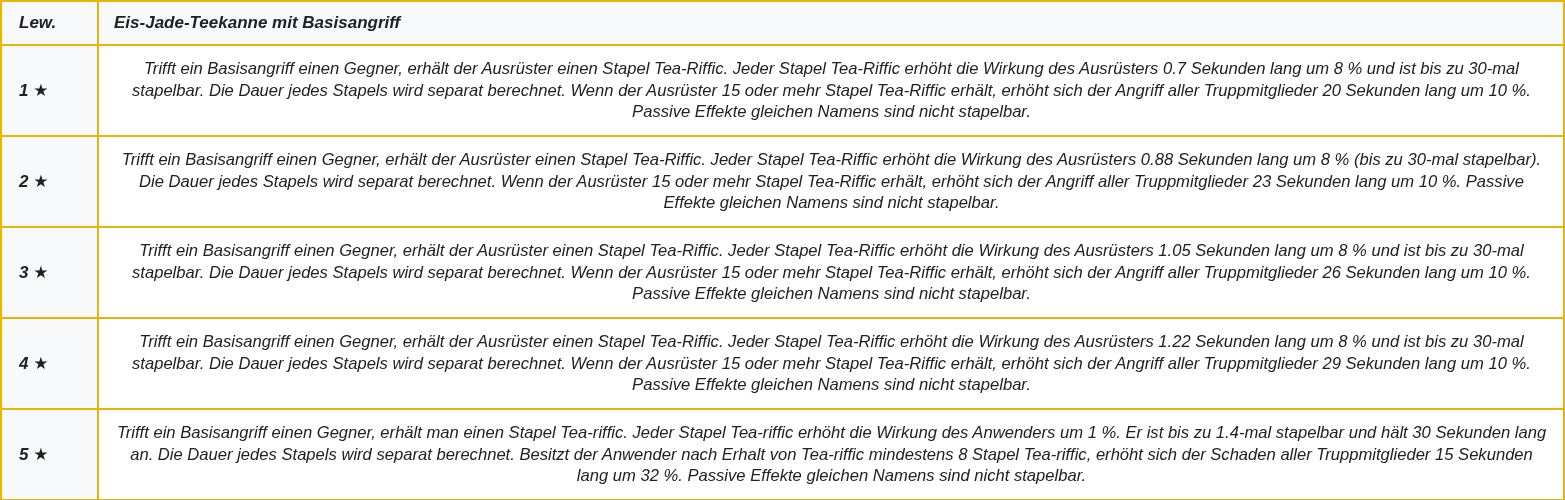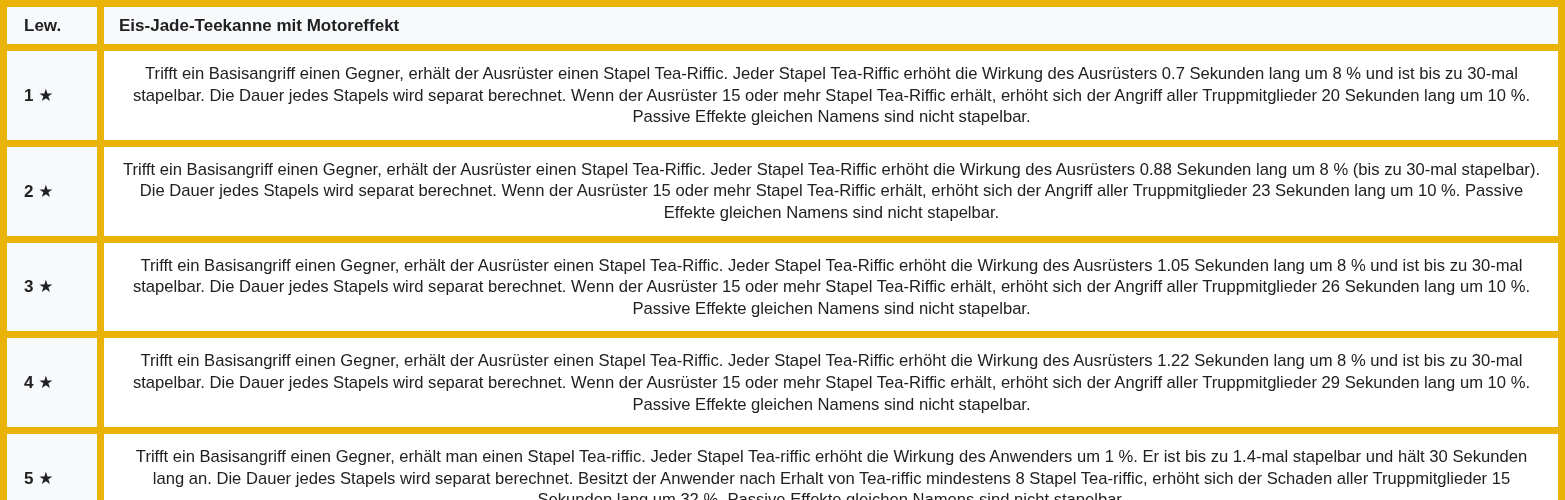--- a/index.html
+++ b/index.html
@@ -12,23 +12,24 @@
     color: #202122;
     width: 1565px;
   }
   table.effect-table {
     width: 1565px;
     border-collapse: collapse;
     table-layout: fixed;
   }
   table.effect-table th,
   table.effect-table td {
-    border: 7px solid #eab308;
+    border: 2px solid #eab308;
     vertical-align: middle;
     box-sizing: border-box;
+    font-style: italic;
   }
   
   tr.header-row th {
     background: #f8f9fa;
     font-weight: bold;
     font-size: 17px;
     text-align: left;
     height: 44px;
     padding: 0;
   }
@@ -64,21 +65,21 @@
 <body>
 
 <table class="effect-table">
   <colgroup>
     <col class="level-col" style="width:97px">
     <col>
   </colgroup>
   <thead>
     <tr class="header-row">
       <th class="level-col level-header">Lew.</th>
-      <th class="title-header">Eis-Jade-Teekanne mit Motoreffekt</th>
+      <th class="title-header">Eis-Jade-Teekanne mit Basisangriff</th>
     </tr>
   </thead>
   <tbody>
     <tr class="body-row">
       <th class="level-cell">1 ★</th>
       <td class="desc-cell">Trifft ein Basisangriff einen Gegner, erhält der Ausrüster einen Stapel Tea-Riffic. Jeder Stapel Tea-Riffic erhöht die Wirkung des Ausrüsters 0.7 Sekunden lang um 8 % und ist bis zu 30-mal stapelbar. Die Dauer jedes Stapels wird separat berechnet. Wenn der Ausrüster 15 oder mehr Stapel Tea-Riffic erhält, erhöht sich der Angriff aller Truppmitglieder 20 Sekunden lang um 10 %. Passive Effekte gleichen Namens sind nicht stapelbar.</td>
     </tr>
     <tr class="body-row">
       <th class="level-cell">2 ★</th>
       <td class="desc-cell">Trifft ein Basisangriff einen Gegner, erhält der Ausrüster einen Stapel Tea-Riffic. Jeder Stapel Tea-Riffic erhöht die Wirkung des Ausrüsters 0.88 Sekunden lang um 8 % (bis zu 30-mal stapelbar). Die Dauer jedes Stapels wird separat berechnet. Wenn der Ausrüster 15 oder mehr Stapel Tea-Riffic erhält, erhöht sich der Angriff aller Truppmitglieder 23 Sekunden lang um 10 %. Passive Effekte gleichen Namens sind nicht stapelbar.</td>

